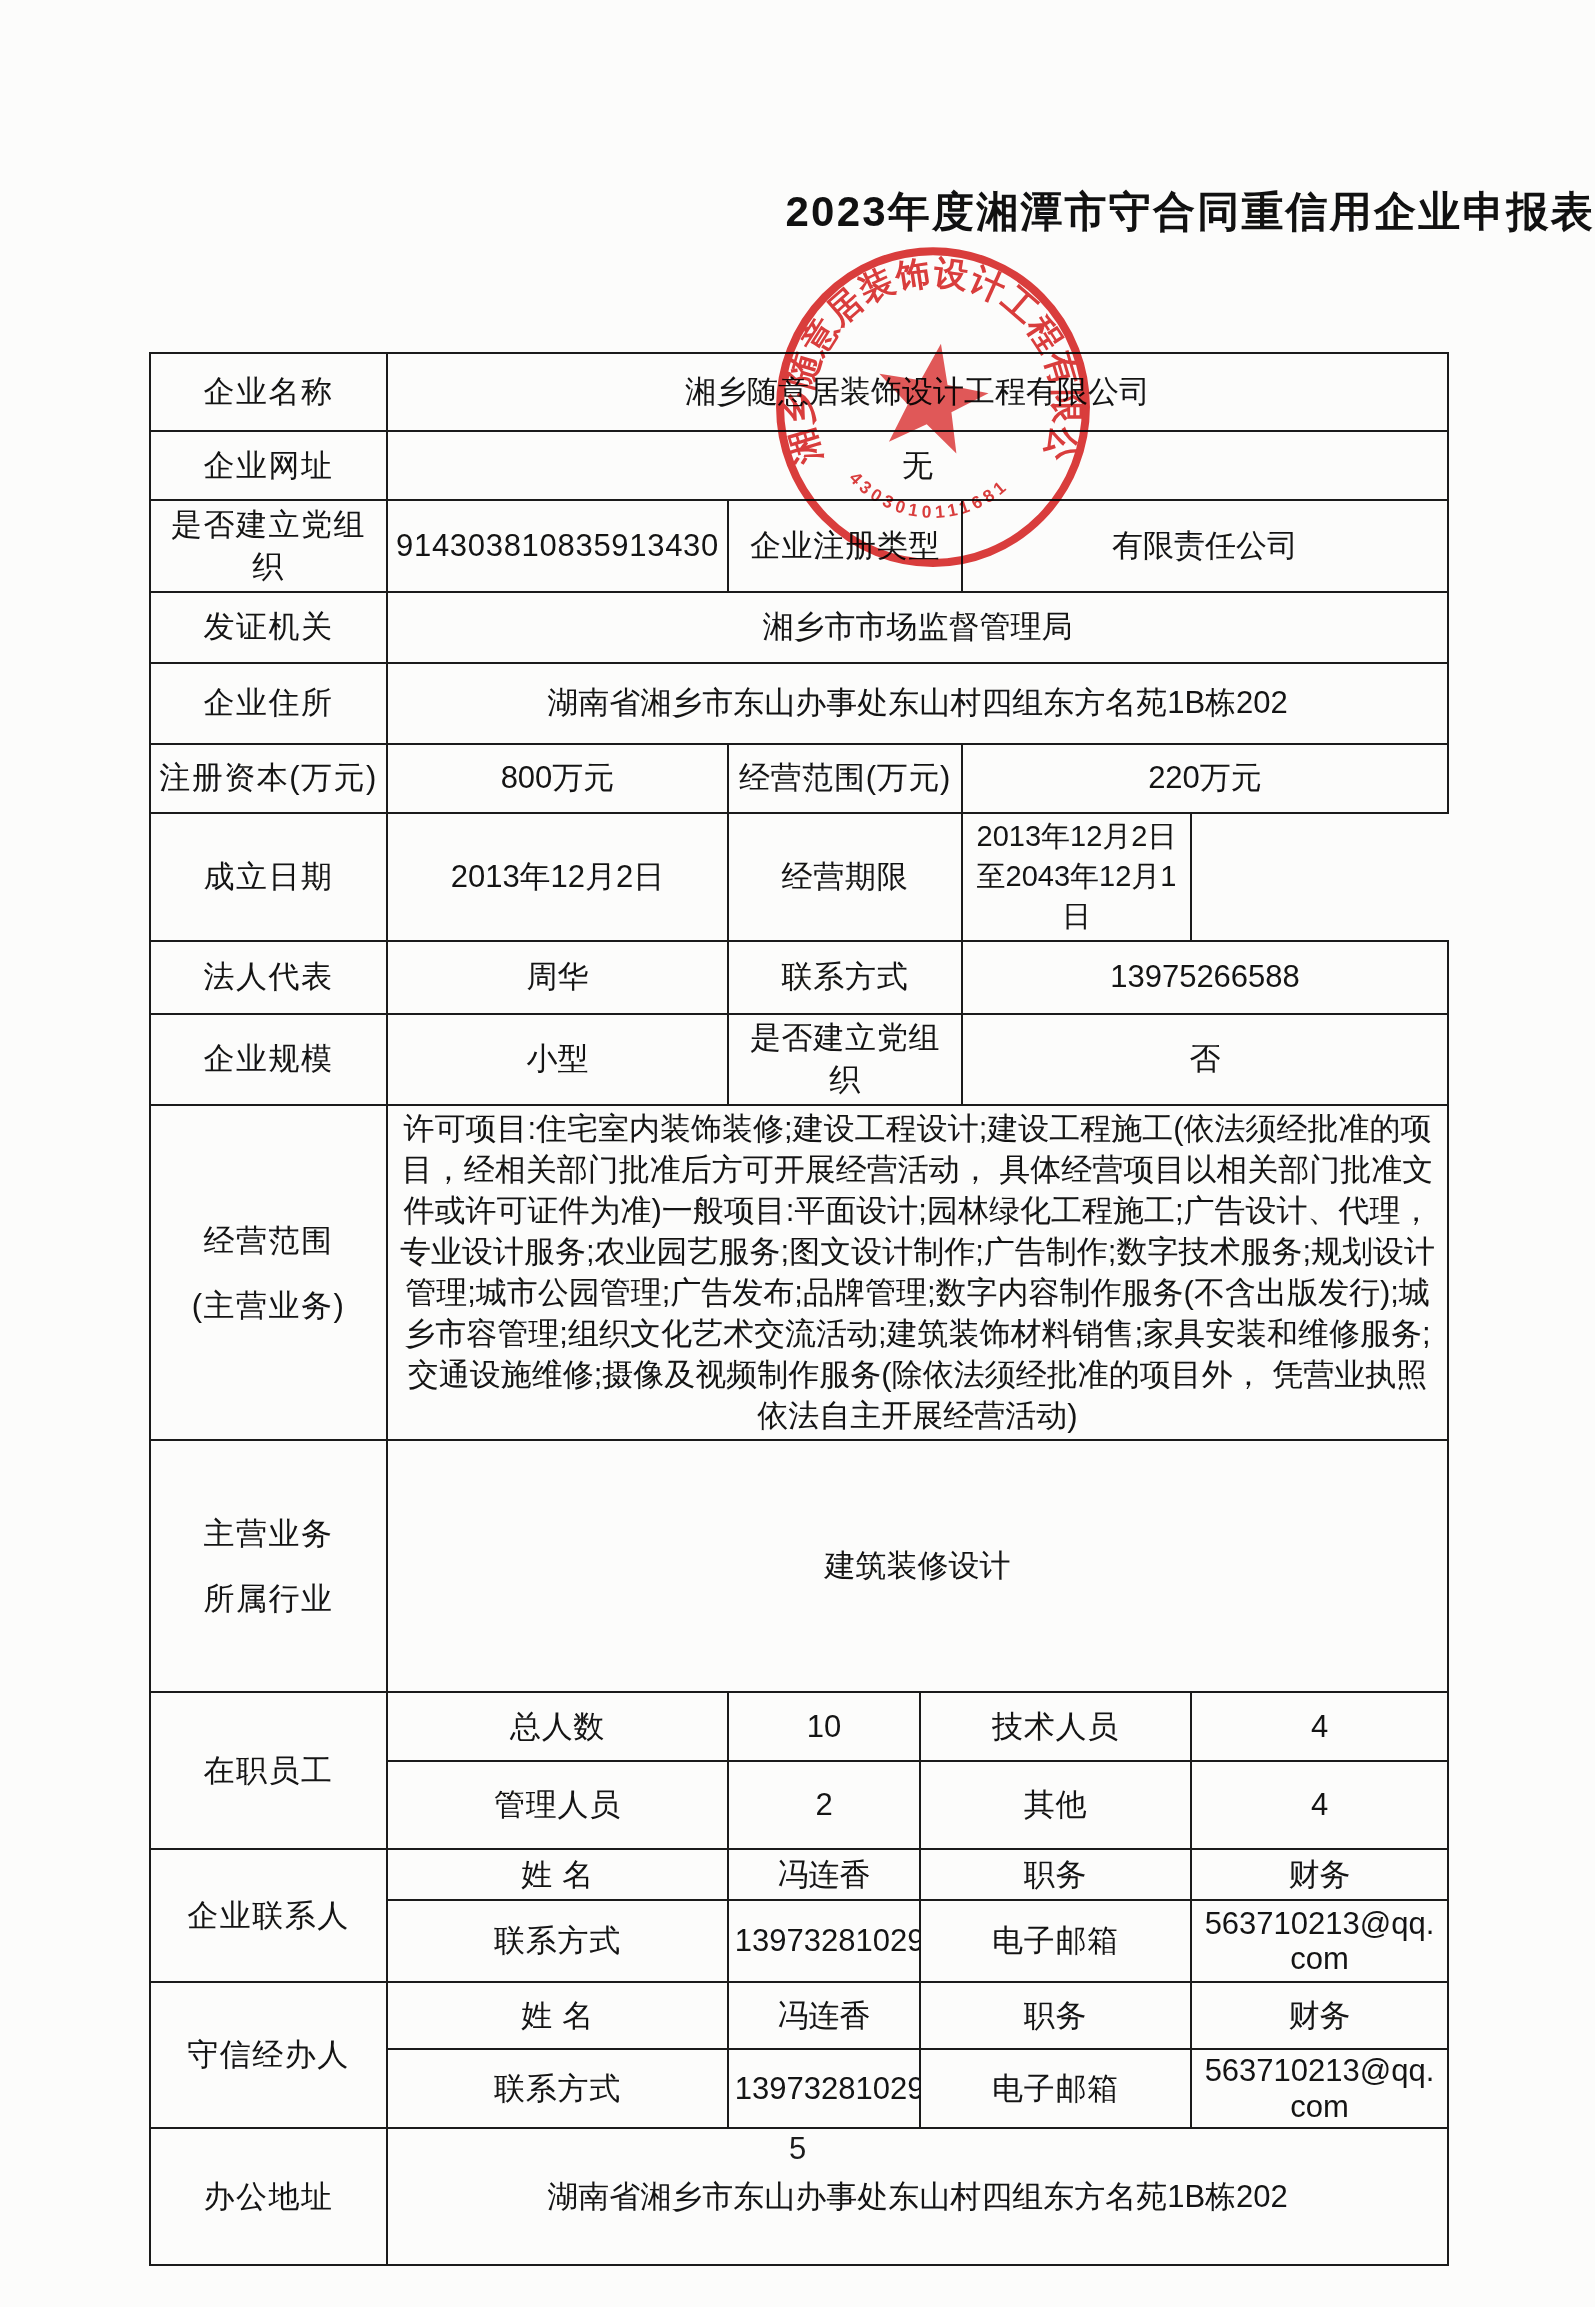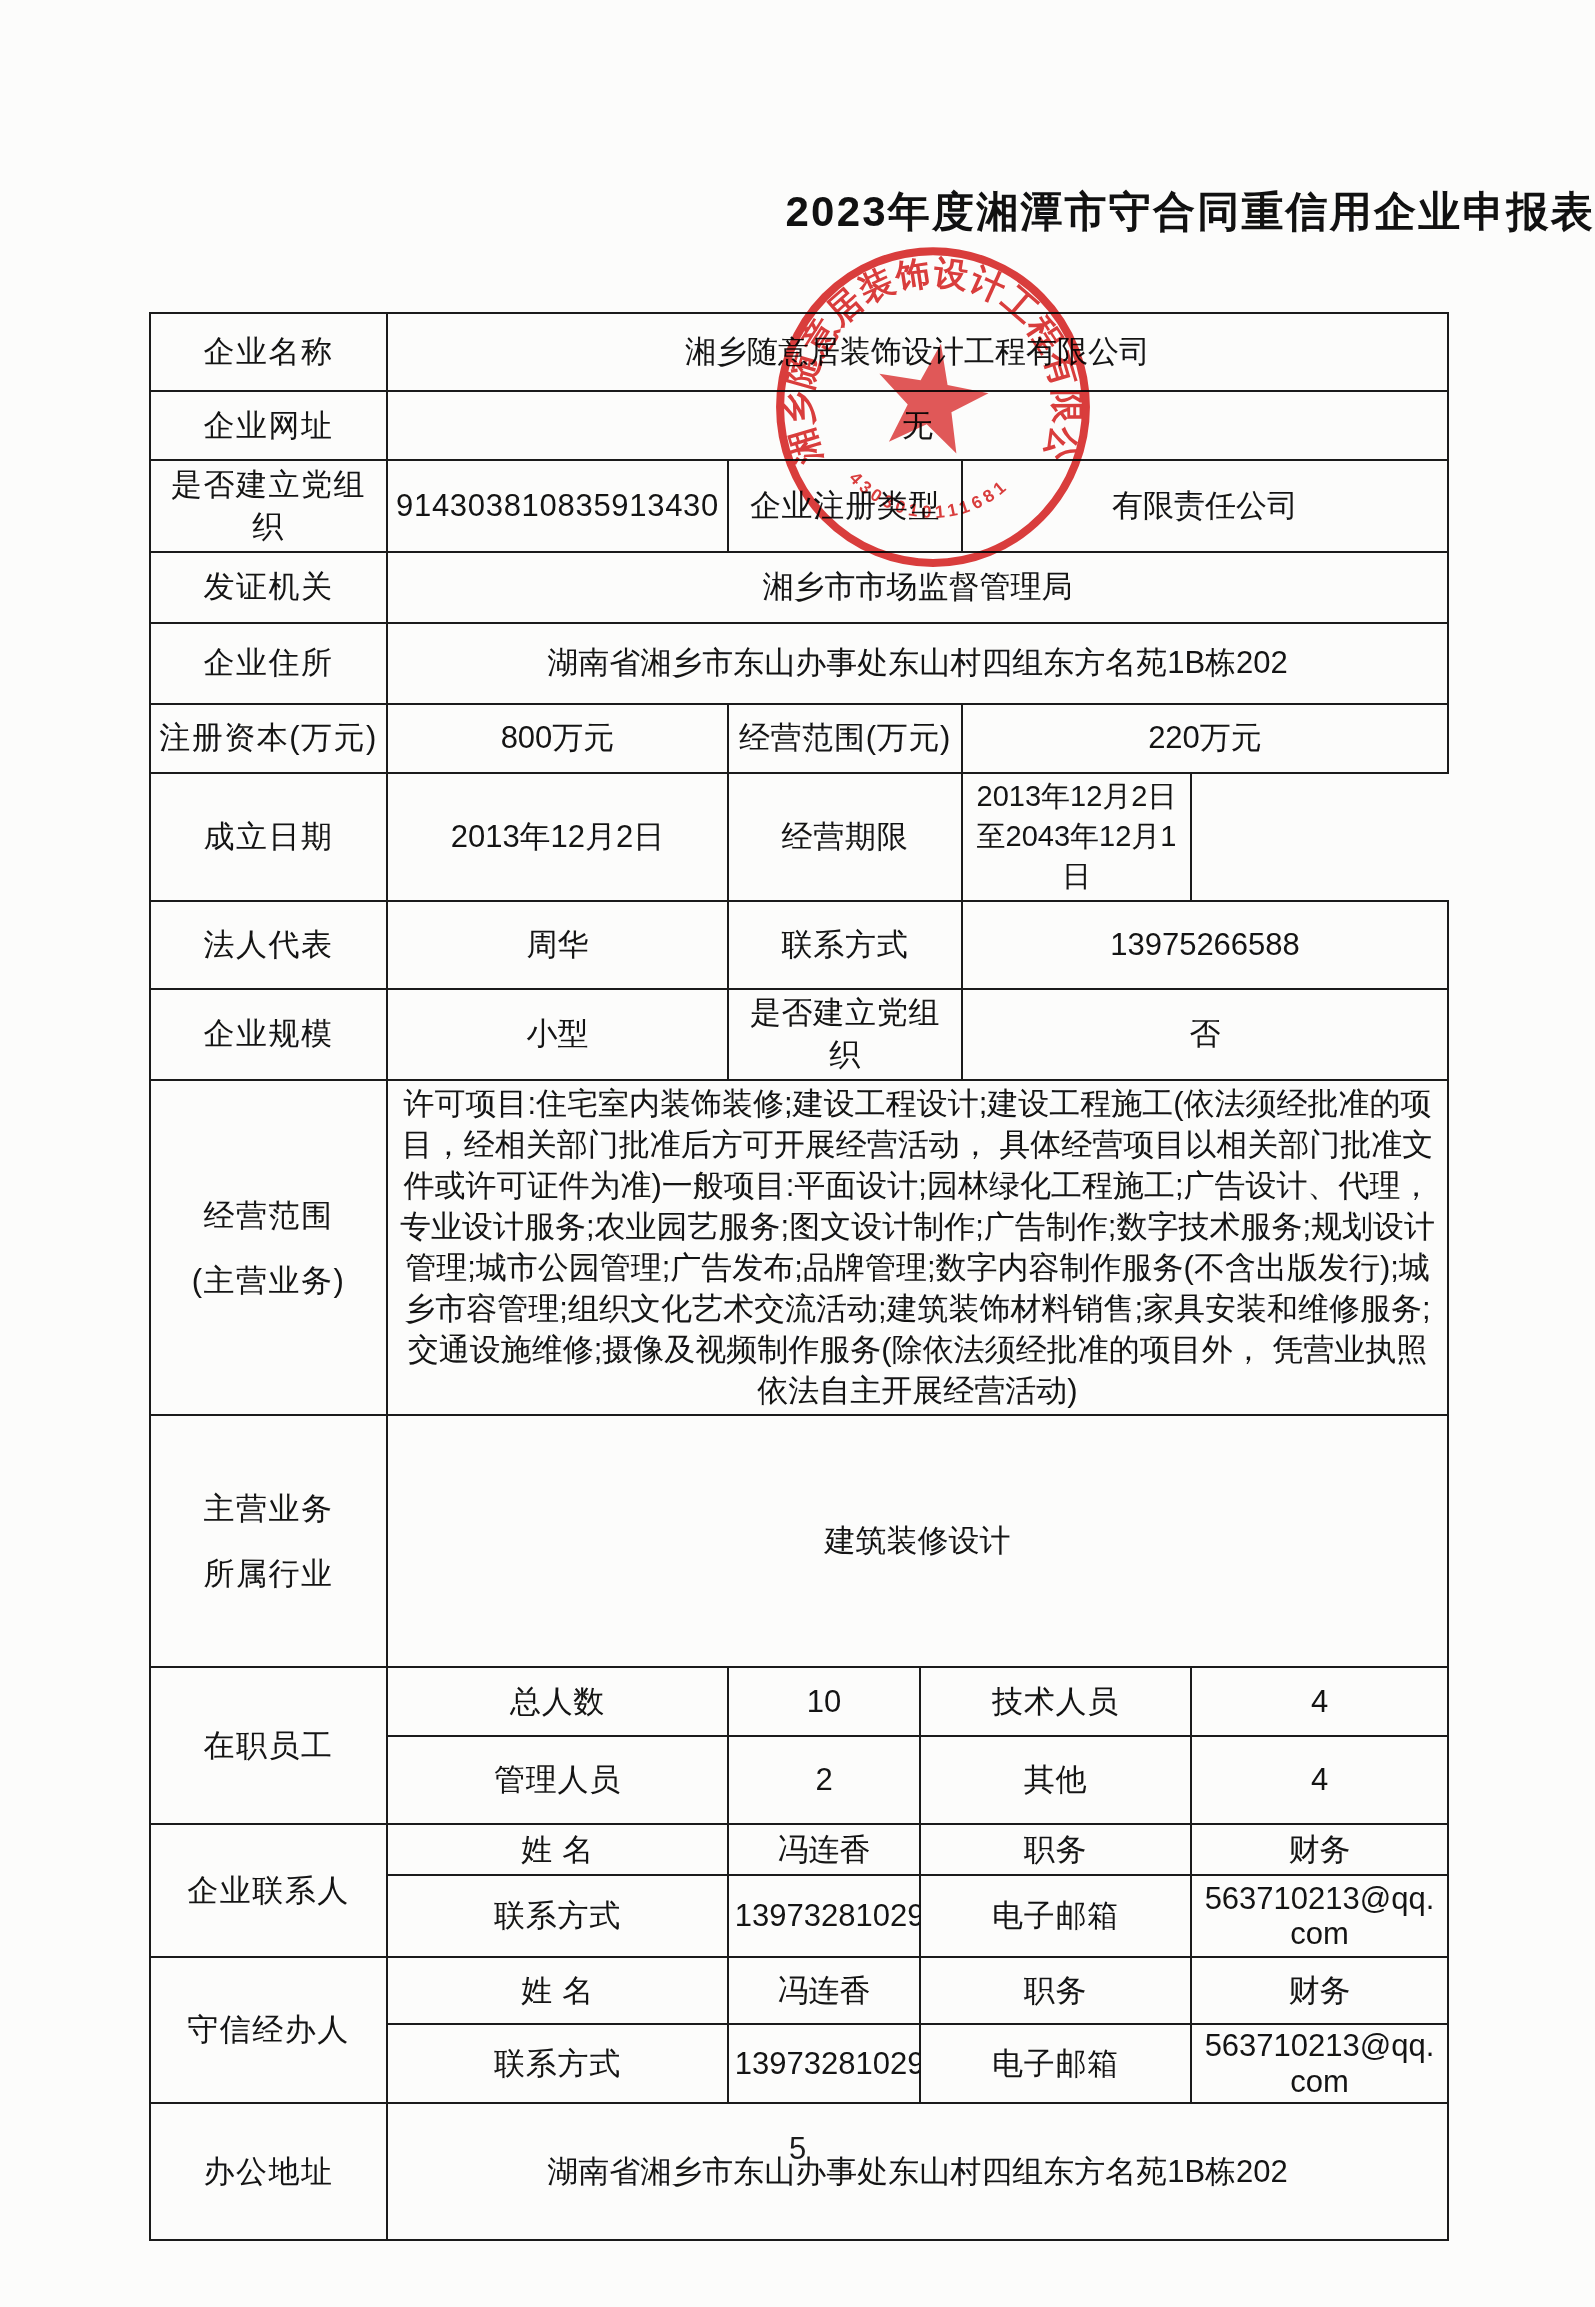--- a/index.html
+++ b/index.html
@@ -11,21 +11,21 @@
     color:#161616;
     overflow:hidden;
   }
   .doc-title{
     position:absolute;left:0;top:184px;width:100%;
     text-align:right;
     font-size:42px;font-weight:900;letter-spacing:2.2px;
     color:#111;
   }
   table.form{
-    position:absolute;left:149px;top:312px;
+    position:absolute;left:149px;top:352px;
     width:1298px;
     border-collapse:collapse;
     table-layout:fixed;
   }
   table.form td{
     border:2.2px solid #1b1b1b;
     text-align:center;vertical-align:middle;
     padding:2.9px 5.8px;
     font-size:31px;
     color:#141414;
@@ -111,21 +111,21 @@
       <td class="val" colspan="2">220万元</td>
     </tr>
 
     <tr style="height:74px">
       <td class="lbl">成立日期</td>
       <td class="val">2013年12月2日</td>
       <td class="lbl2" colspan="2">经营期限</td>
       <td class="val" style="font-size:29px">2013年12月2日至2043年12月1日</td>
     </tr>
 
-    <tr style="height:88px">
+    <tr style="height:73px">
       <td class="lbl">法人代表</td>
       <td class="val">周华</td>
       <td class="lbl2" colspan="2">联系方式</td>
       <td class="val" colspan="2">13975266588</td>
     </tr>
 
     <tr style="height:87px">
       <td class="lbl">企业规模</td>
       <td class="val">小型</td>
       <td class="lbl2" colspan="2">是否建立党组织</td>

